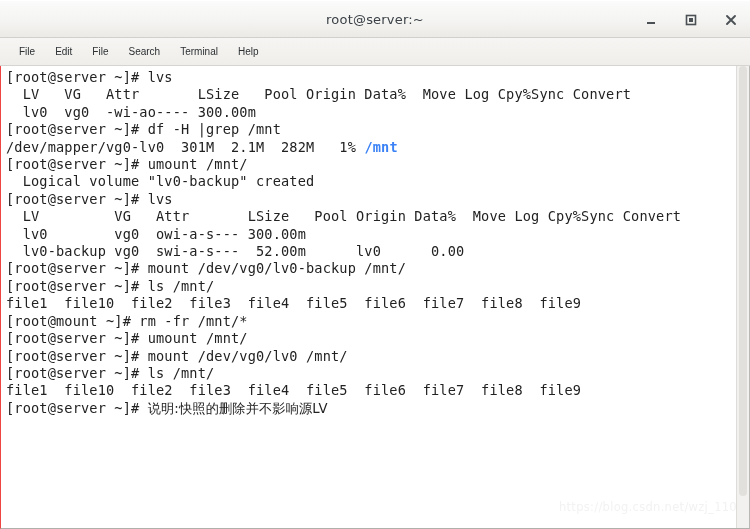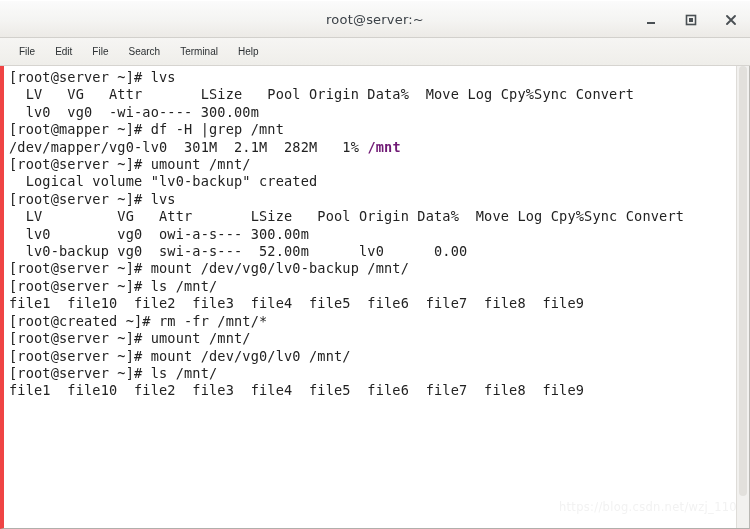--- a/index.html
+++ b/index.html
@@ -83,21 +83,21 @@
     padding: 2px 10px 3px 10px;
     cursor: default;
     font-family: Liberation Sans, sans-serif;
   }
 
   
   .term-wrap {
     flex: 1 1 auto;
     position: relative;
     background: #ffffff;
-    border-left: 4px solid #ef4444;
+    border-left: 1px solid #ef4444;
     border-right: 1px solid #b9b8b4;
     border-bottom: 1px solid #b0afab;
     box-sizing: border-box;
     display: flex;
     overflow: hidden;
   }
   .term {
     flex: 1 1 auto;
     padding: 3px 0 0 5px;
     box-sizing: border-box;
@@ -106,21 +106,21 @@
   }
   .line {
     font-family: "DejaVu Sans Mono", monospace;
     font-size: 13.6px;
     line-height: 17.4px;
     color: #222222;
     white-space: pre;
     letter-spacing: 0.15px;
   }
   .line .red {
-    color: #701a75;
+    color: #3b82f6;
     font-weight: bold;
   }
   .line .sel {
     background: #2c2c2c;
     color: #ffffff;
   }
   .cn {
     font-family: "DejaVu Sans", sans-serif;
     font-size: 13.2px;
   }
@@ -191,36 +191,37 @@
       <div class="menu-item">Search</div>
       <div class="menu-item">Terminal</div>
       <div class="menu-item">Help</div>
     </div>
 
   <div class="term-wrap">
     <div class="term" id="term">
         <div class="line">[root@server ~]# lvs</div>
         <div class="line">  LV   VG   Attr       LSize   Pool Origin Data%  Move Log Cpy%Sync Convert</div>
         <div class="line">  lv0  vg0  -wi-ao---- 300.00m</div>
-        <div class="line">[root@mapper ~]# df -H |grep /mnt</div>
+        <div class="line">[root@server ~]# df -H |grep /mnt</div>
         <div class="line">/dev/mapper/vg0-lv0  301M  2.1M  282M   1% <span class="red">/mnt</span></div>
         <div class="line">[root@server ~]# umount /mnt/</div>
         <div class="line">  Logical volume "lv0-backup" created</div>
         <div class="line">[root@server ~]# lvs</div>
         <div class="line">  LV         VG   Attr       LSize   Pool Origin Data%  Move Log Cpy%Sync Convert</div>
         <div class="line">  lv0        vg0  owi-a-s--- 300.00m</div>
         <div class="line">  lv0-backup vg0  swi-a-s---  52.00m      lv0      0.00</div>
         <div class="line">[root@server ~]# mount /dev/vg0/lv0-backup /mnt/</div>
         <div class="line">[root@server ~]# ls /mnt/</div>
         <div class="line">file1  file10  file2  file3  file4  file5  file6  file7  file8  file9</div>
-        <div class="line">[root@created ~]# rm -fr /mnt/*</div>
+        <div class="line">[root@mount ~]# rm -fr /mnt/*</div>
         <div class="line">[root@server ~]# umount /mnt/</div>
         <div class="line">[root@server ~]# mount /dev/vg0/lv0 /mnt/</div>
         <div class="line">[root@server ~]# ls /mnt/</div>
         <div class="line">file1  file10  file2  file3  file4  file5  file6  file7  file8  file9</div>
+        <div class="line">[root@server ~]# <span class="cn">说明:快照的删除并不影响源LV</span></div>
       </div>
     <div class="scrollbar">
       <div class="scroll-thumb"></div>
     </div>
     <div class="watermark">https://blog.csdn.net/wzj_110</div>
   </div>
 
 </div>
 
 </body></html>

